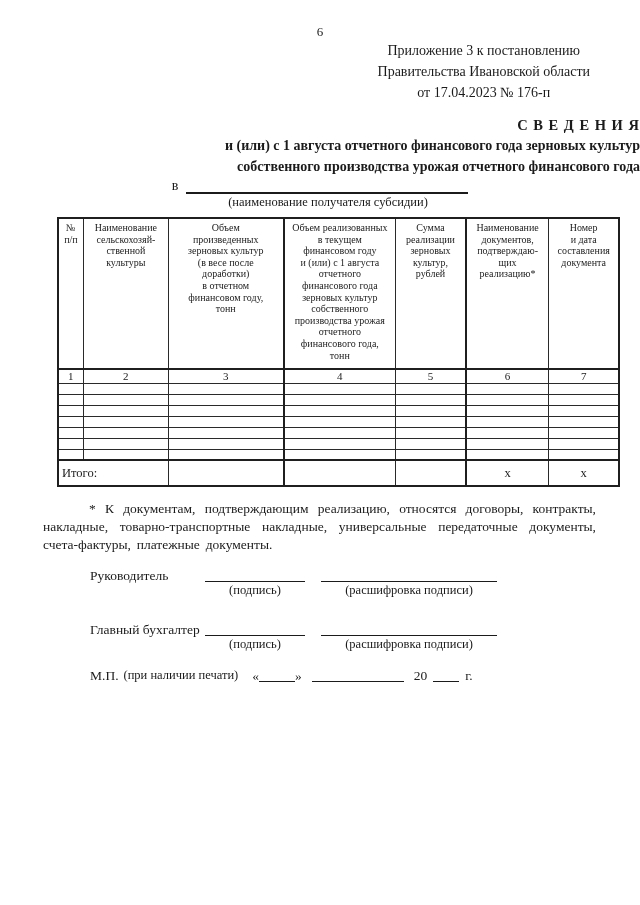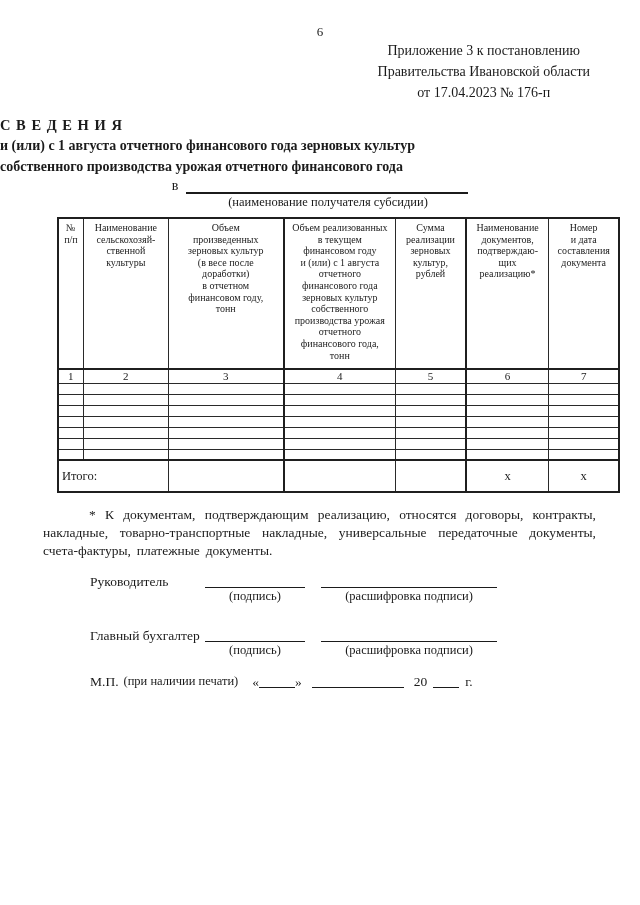--- a/index.html
+++ b/index.html
@@ -14,21 +14,21 @@
   }
   .page-num { padding-top:24px; text-align:center; font-size:13px; }
   .appendix {
     width:-moz-fit-content; width:fit-content;
     margin-left:auto; margin-right:50px;
     text-align:center;
     font-size:14px; line-height:21px;
   }
   .appendix-1 { }
   .appendix-2 { margin-top:17px; }
-  .title-block { margin-top:12px; text-align:left; }
+  .title-block { margin-top:12px; text-align:right; }
   .title-head { font-weight:bold; font-size:14.5px; letter-spacing:1px; line-height:20px; }
   .title-line { font-weight:bold; font-size:14px; line-height:21px; }
   .recipient { width:-moz-fit-content; width:fit-content; margin:1px auto 0 auto; font-size:14px; }
   .recipient-row { display:flex; align-items:flex-end; }
   .recipient-prefix { margin-right:8px; }
   .recipient-line { display:inline-block; width:282px; height:15px; border-bottom:2px solid #1b1b1b; }
   .recipient-caption { font-size:12.5px; text-align:center; padding-left:16px; margin-top:1px; }
 
   table.report {
     margin:7px 0 0 57px;
@@ -47,21 +47,21 @@
   .b-left { border-left:2px solid #1f1f1f !important; }
   tr.hdr th {
     vertical-align:top;
     font-size:10px; line-height:11.6px;
     white-space:pre-line;
     height:151px;
     padding-top:3px;
   }
   tr.nums td { height:14px; font-size:11px; line-height:11px; border-top:2px solid #1f1f1f; padding:0 2px; }
   tr.empty td { height:11px; padding:0; }
-  tr.total td { height:32px; font-size:12.5px; line-height:13px; border-top:2px solid #1f1f1f; padding:0 3px; }
+  tr.total td { height:26px; font-size:12.5px; line-height:13px; border-top:2px solid #1f1f1f; padding:0 3px; }
   tr.total td.total-label { text-align:left; }
 
   .footnote {
     margin:13px 44px 0 43px;
     font-size:13.5px; line-height:18px;
     text-align:justify;
     text-indent:46px;
     word-spacing:2.5px;
   }
 

